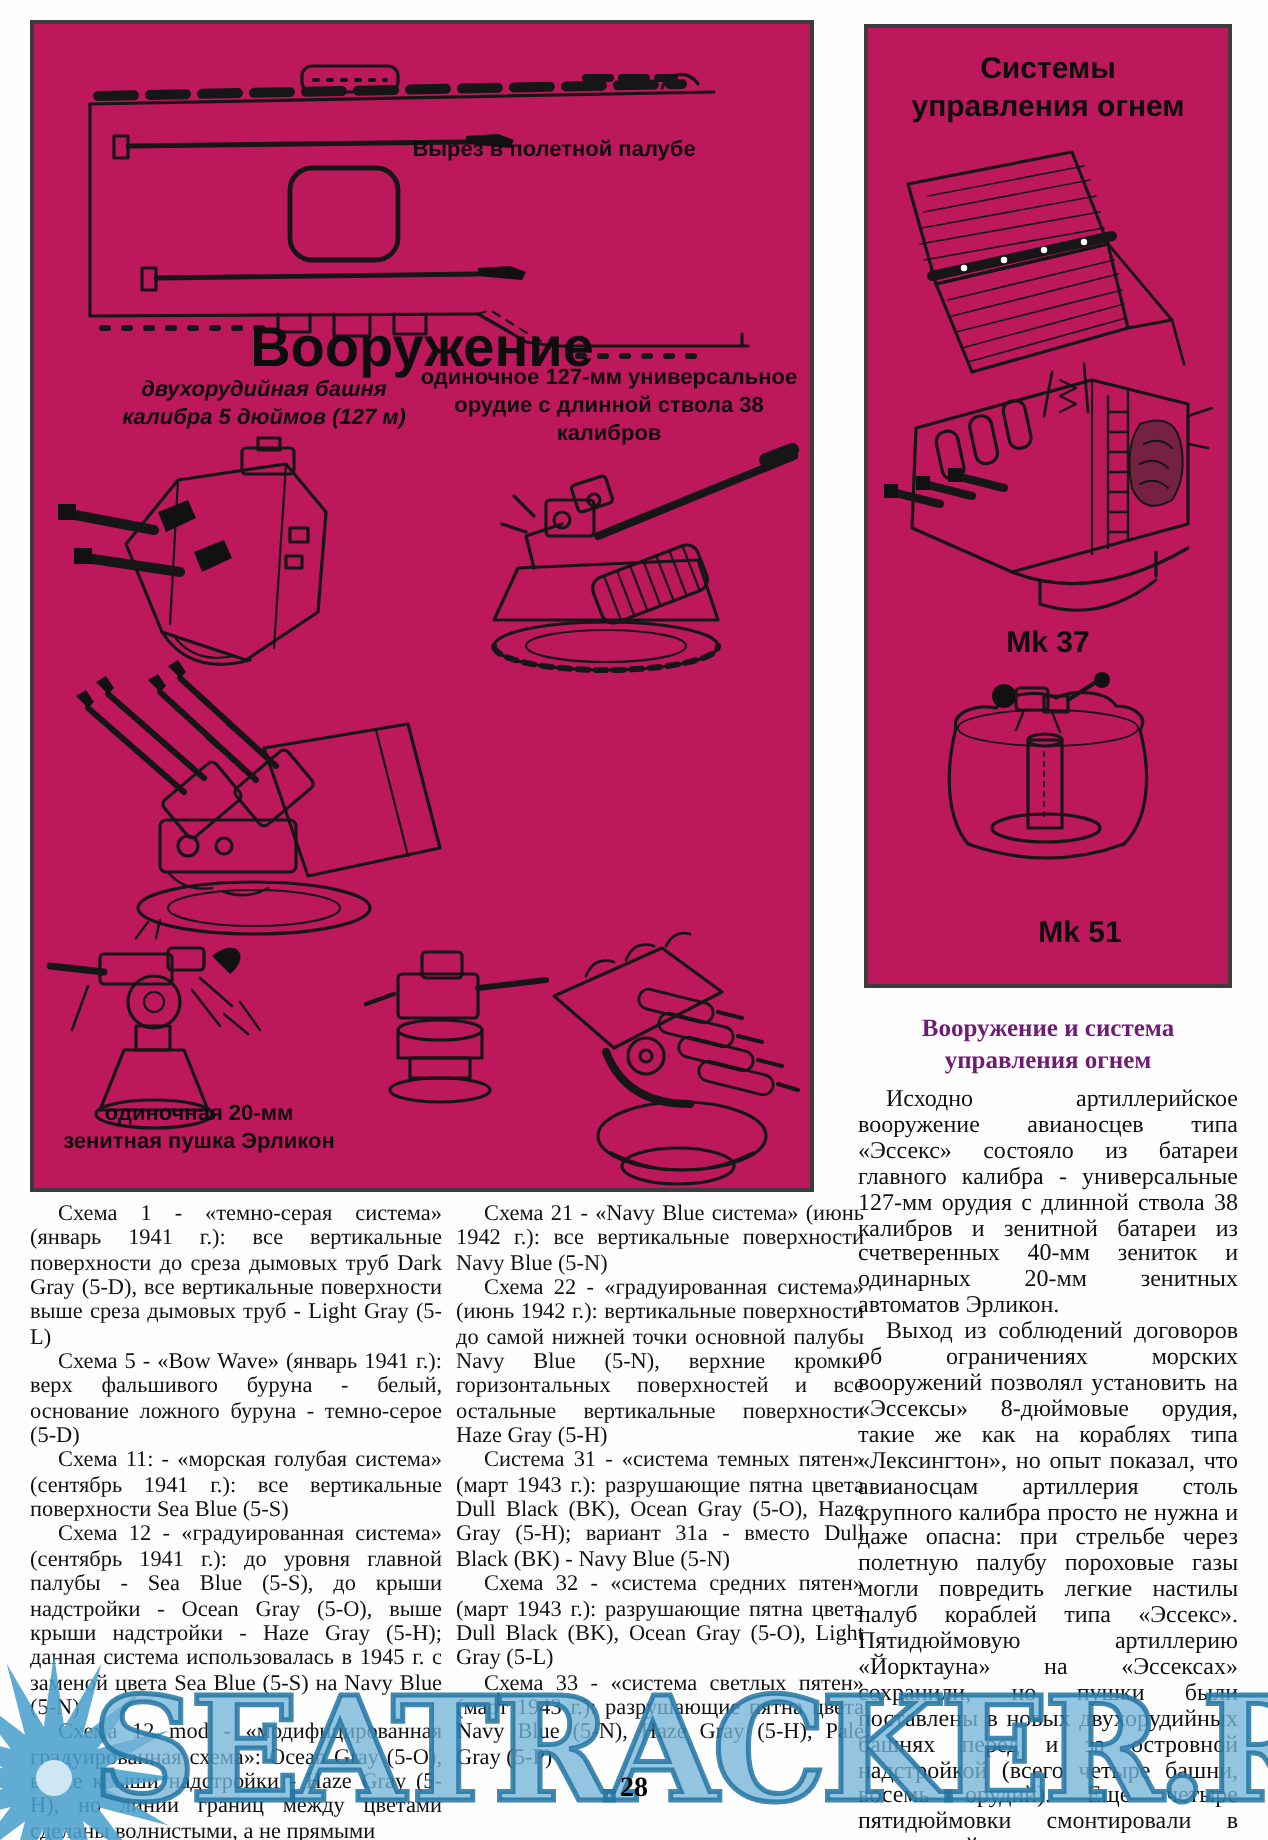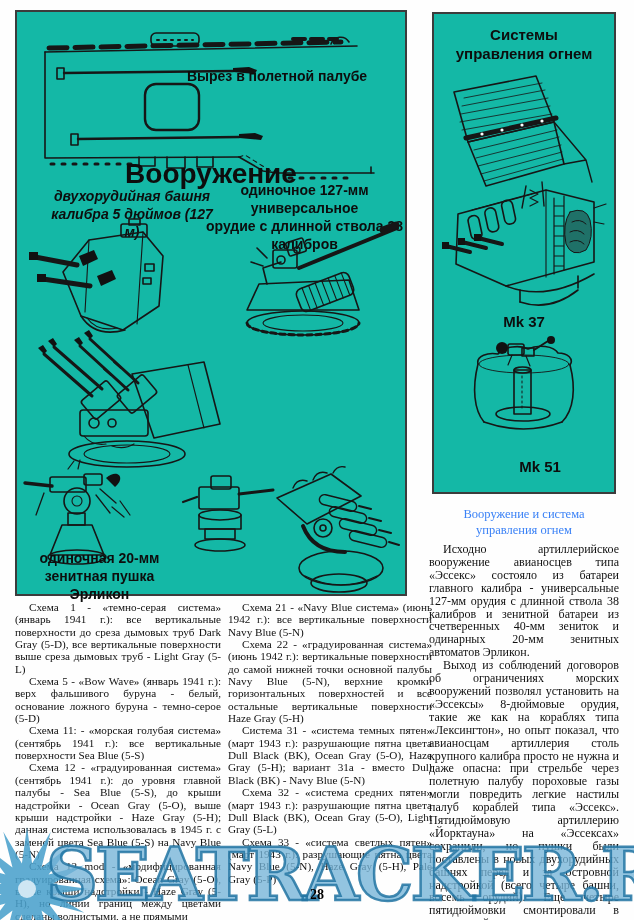--- a/index.html
+++ b/index.html
@@ -2,48 +2,48 @@
 <html><head>
 <meta charset="utf-8">
 <style>
   * { margin:0; padding:0; box-sizing:border-box; }
   html,body { background:#d9d9d9; }
   .page {
     position:relative; width:634px; height:920px; margin:0 auto;
     background:#fefefe; overflow:hidden; color:#151515;
     font-family:"Liberation Serif", serif;
   }
-  .box { position:absolute; border:2px solid #3c3c3c; background:#14b8a6; }
+  .box { position:absolute; border:2px solid #3c3c3c; background:#be185d; }
   .armament-box { left:15px; top:10px; width:392px; height:586px; }
   .fc-box { left:432px; top:12px; width:184px; height:482px; }
   svg.draw { position:absolute; overflow:visible; }
   svg.draw * { vector-effect:none; }
   .lbl {
     position:absolute; font-family:"Liberation Sans", sans-serif;
-    font-weight:bold; font-size:14px; line-height:1.28; text-align:center; color:#0d0d0d;
+    font-weight:bold; font-size:11px; line-height:1.28; text-align:center; color:#0d0d0d;
   }
   .lbl .ln { display:block; }
   .arm-title {
     position:absolute; left:0; right:0; top:146px; text-align:center;
     font-family:"Liberation Sans", sans-serif; font-size:28px; font-weight:bold; color:#0d0d0d;
   }
   .fc-title {
     position:absolute; left:0; right:0; top:12px; text-align:center;
     font-family:"Liberation Sans", sans-serif; font-weight:bold; font-size:15px; line-height:1.25; color:#0d0d0d;
   }
   .fc-title .ln { display:block; }
   .mk-lbl {
     position:absolute; left:0; right:0; text-align:center;
     font-family:"Liberation Sans", sans-serif; font-weight:bold; font-size:15px; color:#0d0d0d;
   }
   .mk37-lbl { top:299px; }
   .mk51-lbl { top:444px;padding-left:32px; }
   .fc-caption {
     position:absolute; left:432px; top:506px; width:184px; text-align:center;
-    font-family:"Liberation Serif", serif; font-weight:normal; font-size:12.5px; line-height:1.3; color:#3b82f6;
+    font-family:"Liberation Serif", serif; font-weight:bold; font-size:12.5px; line-height:1.3; color:#701a75;
   }
   .fc-caption .ln { display:block; }
   .col { position:absolute; text-align:justify; color:#101010; }
   .col p { text-indent:14px; }
   .right-col { left:429px; top:543px; width:190px; font-size:12px; line-height:12.9px; }
   .left-col  { left:15px;  top:601px; width:206px; font-size:11.2px; line-height:12.35px; }
   .mid-col   { left:228px; top:601px; width:204px; font-size:11.2px; line-height:12.35px; }
   .page-num {
     position:absolute; left:0; right:0; top:887px; text-align:center;
     font-family:"Liberation Serif", serif; font-weight:bold; font-size:14px; color:#000000; z-index:7;

